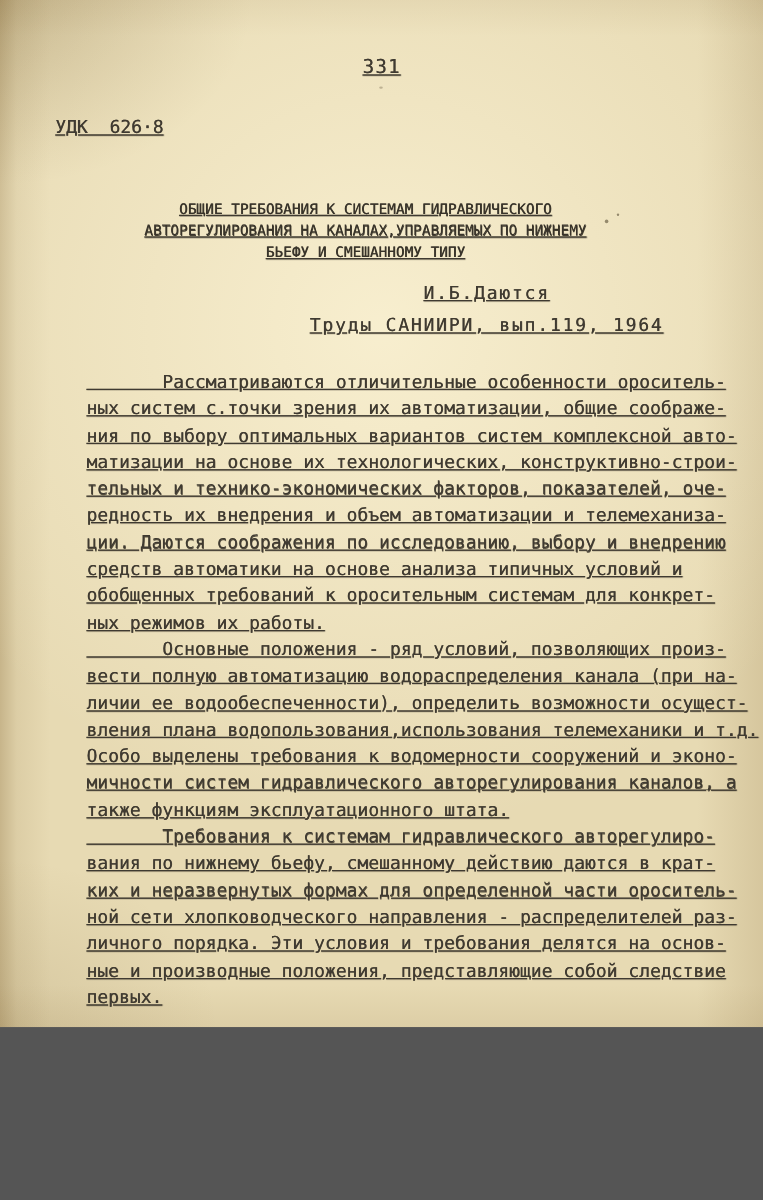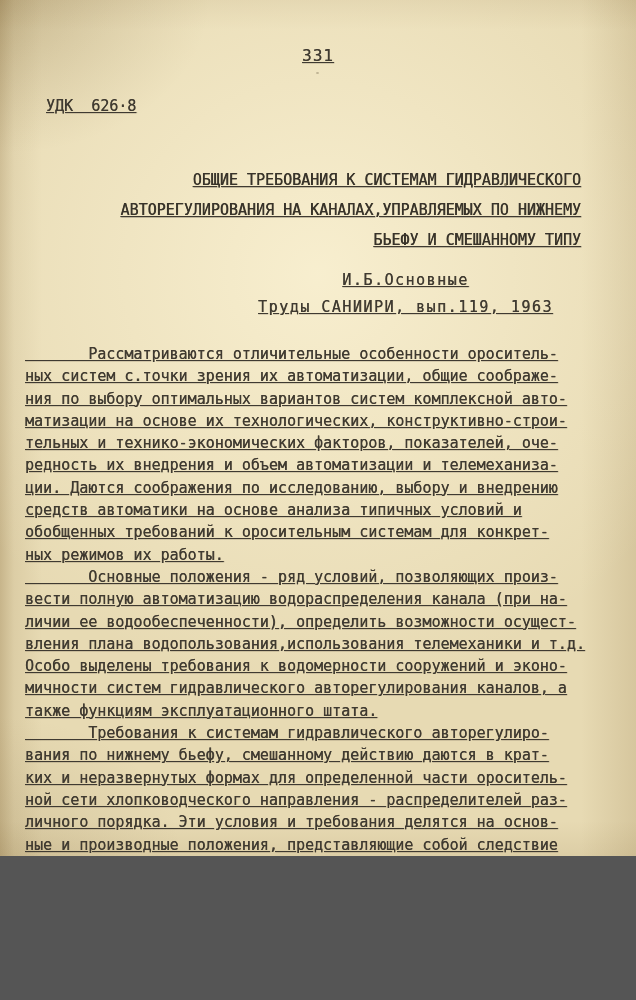--- a/index.html
+++ b/index.html
@@ -37,42 +37,42 @@
     letter-spacing: 1px;
   }
   .udc {
     margin-top: 32px;
     margin-left: 46px;
     font-size: 15px;
     white-space: pre;
   }
   .title {
     margin: 50px 55px 0 28px;
-    font-size: 15px;
+    font-size: 12px;
     font-weight: normal;
-    line-height: 30px;
-    text-align: right;
+    line-height: 18px;
+    text-align: center;
     white-space: pre-line;
     color: #38332a;
     text-shadow: 0.4px 0.3px 0.5px rgba(50,45,34,0.9);
   }
   .byline {
     margin-left: 175px;
     text-align: center;
     font-size: 15px;
     letter-spacing: 1.5px;
   }
   .author {
     margin-top: 16px;
   }
   .source {
     margin-top: 9px;
   }
   .abstract {
-    margin: 27px 30px 0 25px;
+    margin: 27px 30px 0 72px;
     font-size: 15px;
     line-height: 22.3px;
   }
   .abstract p {
     margin: 0;
     white-space: pre;
   }
   .speck {
     position: absolute;
     border-radius: 50%;
@@ -92,22 +92,22 @@
 
   <div class="page-number ink">331</div>
 
   <div class="udc ink">УДК  626·8</div>
 
   <h1 class="title">ОБЩИЕ ТРЕБОВАНИЯ К СИСТЕМАМ ГИДРАВЛИЧЕСКОГО
 АВТОРЕГУЛИРОВАНИЯ НА КАНАЛАХ,УПРАВЛЯЕМЫХ ПО НИЖНЕМУ
 БЬЕФУ И СМЕШАННОМУ ТИПУ</h1>
 
   <div class="byline">
-    <div class="author ink">И.Б.Основные</div>
-    <div class="source ink">Труды САНИИРИ, вып.119, 1963</div>
+    <div class="author ink">И.Б.Даются</div>
+    <div class="source ink">Труды САНИИРИ, вып.119, 1964</div>
   </div>
 
   <div class="abstract ink">
     <p>       Рассматриваются отличительные особенности ороситель-
 ных систем с.точки зрения их автоматизации, общие соображе-
 ния по выбору оптимальных вариантов систем комплексной авто-
 матизации на основе их технологических, конструктивно-строи-
 тельных и технико-экономических факторов, показателей, оче-
 редность их внедрения и объем автоматизации и телемеханиза-
 ции. Даются соображения по исследованию, выбору и внедрению

